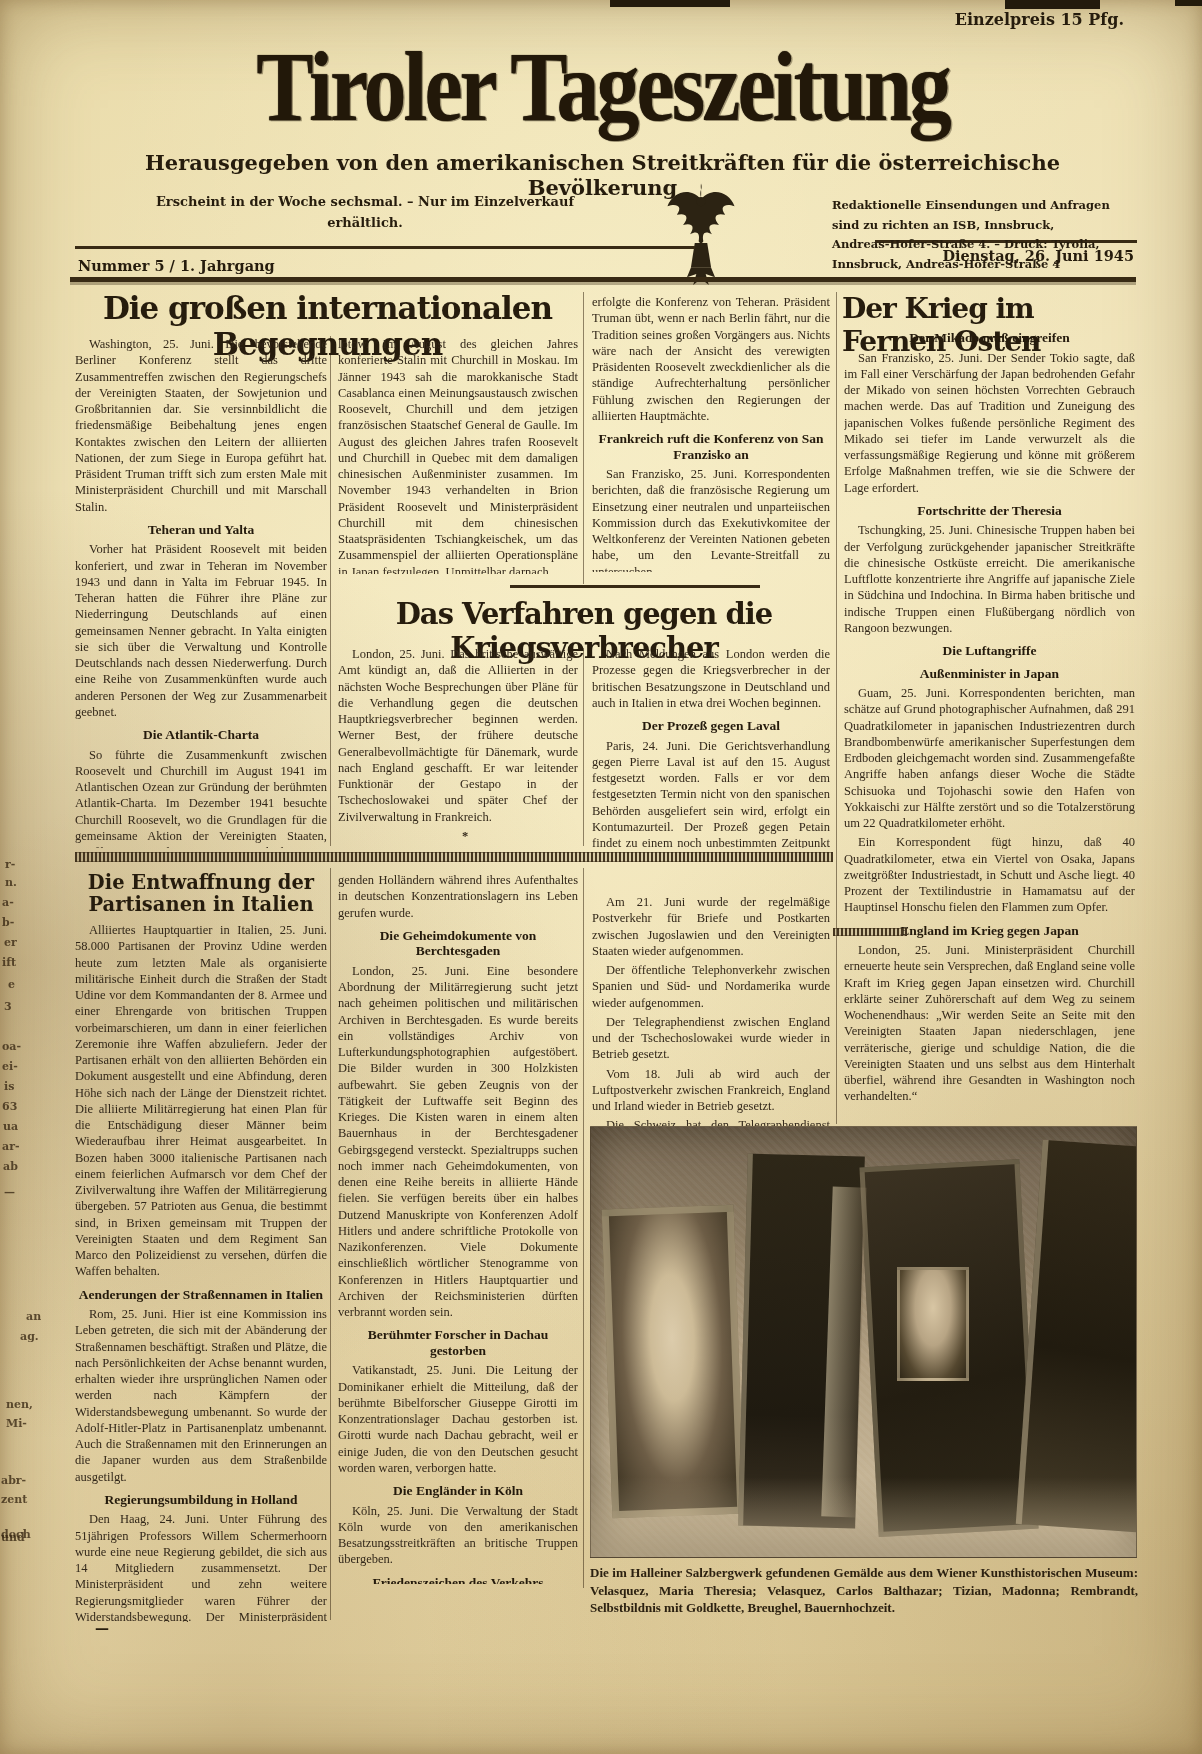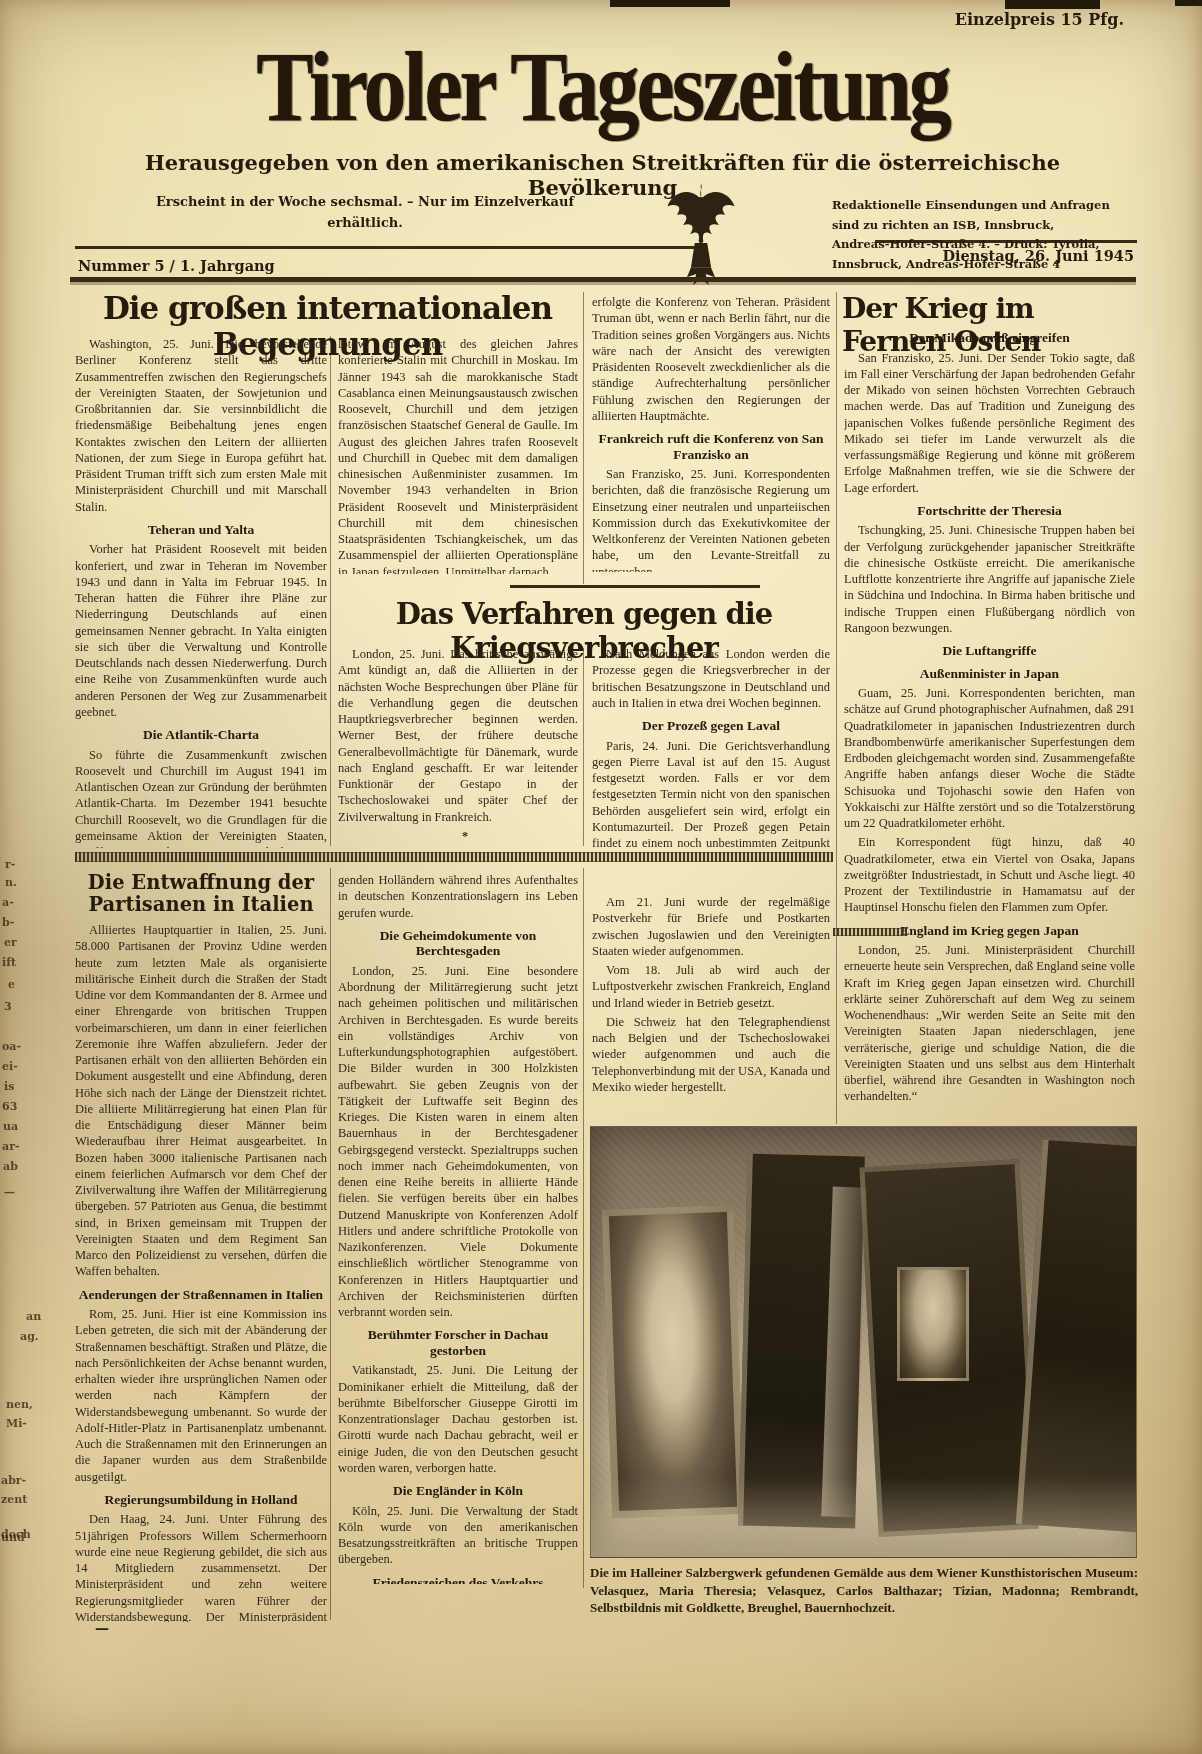--- a/index.html
+++ b/index.html
@@ -168,20 +168,22 @@
     <div class="subhead">Berühmter Forscher in Dachau gestorben</div>
     <p>Vatikanstadt, 25. Juni. Die Leitung der Dominikaner erhielt die Mitteilung, daß der berühmte Bibelforscher Giuseppe Girotti im Konzentrationslager Dachau gestorben ist. Girotti wurde nach Dachau gebracht, weil er einige Juden, die von den Deutschen gesucht worden waren, verborgen hatte.</p>
     <div class="subhead">Die Engländer in Köln</div>
     <p>Köln, 25. Juni. Die Verwaltung der Stadt Köln wurde von den amerikanischen Besatzungsstreitkräften an britische Truppen übergeben.</p>
     <div class="subhead">Friedenszeichen des Verkehrs</div>
 
   </div>
 
   <div class="abs colbox body-text" style="top:872px;left:592px;width:238px;height:250px;margin-top:22px;">
     <p>Am 21. Juni wurde der regelmäßige Postverkehr für Briefe und Postkarten zwischen Jugoslawien und den Vereinigten Staaten wieder aufgenommen.</p>
+    <p>Der öffentliche Telephonverkehr zwischen Spanien und Süd- und Nordamerika wurde wieder aufgenommen.</p>
+    <p>Der Telegraphendienst zwischen England und der Tschechoslowakei wurde wieder in Betrieb gesetzt.</p>
     <p>Vom 18. Juli ab wird auch der Luftpostverkehr zwischen Frankreich, England und Irland wieder in Betrieb gesetzt.</p>
     <p>Die Schweiz hat den Telegraphendienst nach Belgien und der Tschechoslowakei wieder aufgenommen und auch die Telephonverbindung mit der USA, Kanada und Mexiko wieder hergestellt.</p>
   </div>
 
   <div class="photo" style="top:1126px;left:590px;width:545px;height:430px;">
     <div class="ph" style="left:16px;top:80px;width:118px;height:295px;transform:rotate(-2deg);
          border:7px solid rgba(200,185,150,.55);
          background:radial-gradient(ellipse at 50% 42%,#dcccac 0%,#cdbb97 26%,#6d5d46 60%,#39301f 100%);"></div>
     <div class="ph" style="left:152px;top:28px;width:112px;height:372px;transform:rotate(1.5deg);
          border-left:5px solid rgba(210,195,160,.45);background:linear-gradient(180deg,#2e2718,#1f1a10 70%,#3a3122);"></div>

